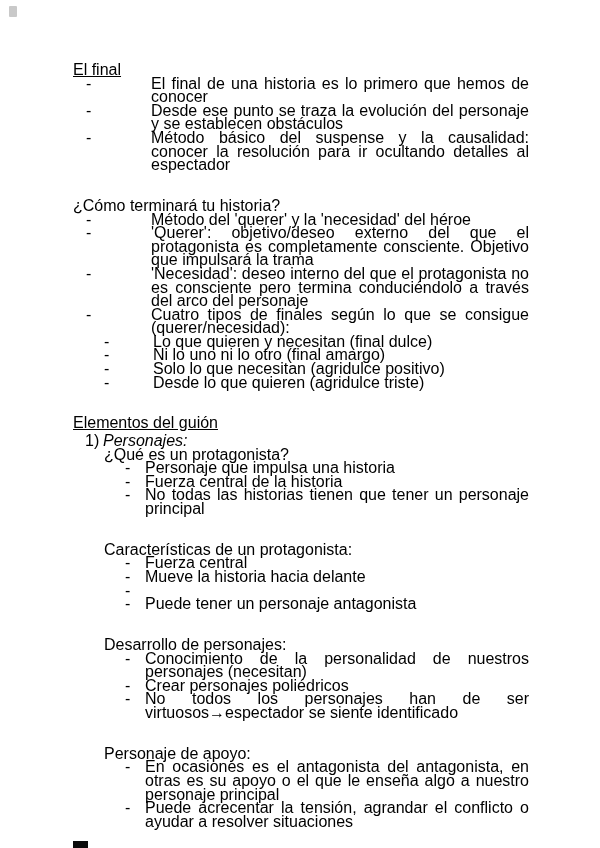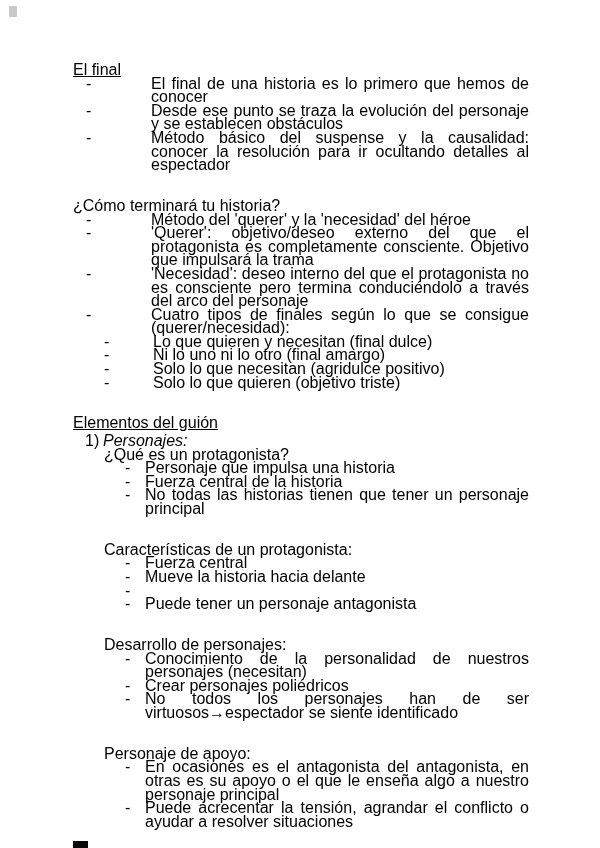--- a/index.html
+++ b/index.html
@@ -116,21 +116,21 @@
       <div class="sb">
         <span class="dash">-</span>
         <span class="btext">Ni lo uno ni lo otro (final amargo)</span>
       </div>
       <div class="sb">
         <span class="dash">-</span>
         <span class="btext">Solo lo que necesitan (agridulce positivo)</span>
       </div>
       <div class="sb">
         <span class="dash">-</span>
-        <span class="btext">Solo lo que quieren (objetivo triste)</span>
+        <span class="btext">Desde lo que quieren (agridulce triste)</span>
       </div>
       <div style="height: 27.2px;"></div>
       <div class="heading">Elementos del guión</div>
       <div style="height: 4.08px;"></div>
       <div class="num-row">
         <span class="num-marker">1)</span>
         <span class="num-text">Personajes:</span>
       </div>
       <div class="subheading">¿Qué es un protagonista?</div>
       <div class="b2">

